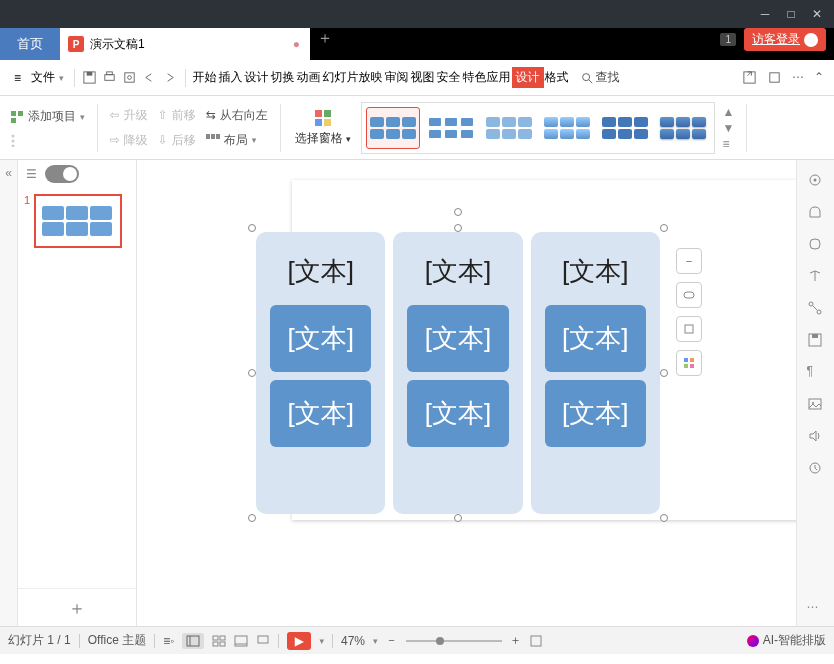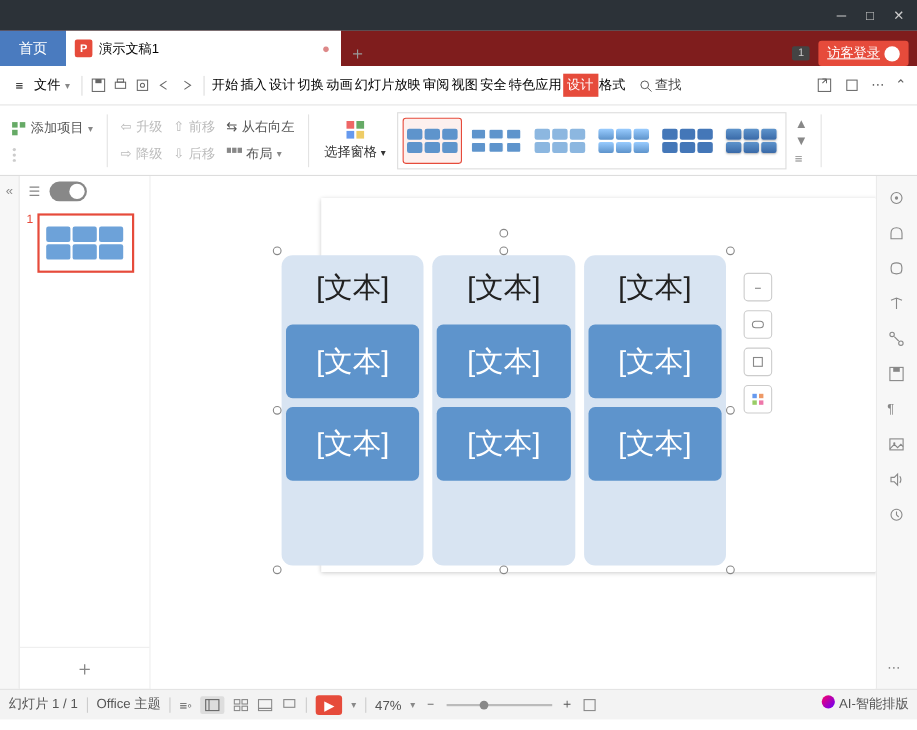--- a/index.html
+++ b/index.html
@@ -1,20 +1,20 @@
 <!DOCTYPE html>
 <html><head>
 <meta charset="utf-8">
 <style>
 *{margin:0;padding:0;box-sizing:border-box;font-family:"Microsoft YaHei",sans-serif;font-size:12px;}
 body{width:834px;height:664px;background:#fff;overflow:hidden;position:relative;}
 .titlebar{height:28px;background:#2c3238;display:flex;align-items:center;justify-content:space-between;padding:0 4px;}
 .titlebar .spacer{flex:1;}
 .titlebar .wbtn{width:26px;height:20px;display:flex;align-items:center;justify-content:center;color:#ccc;cursor:pointer;}
-.tabbar{height:32px;background:#7f1d1d;display:flex;align-items:flex-end;}
+.tabbar{height:32px;background:#000000;display:flex;align-items:flex-start;}
 .tab-home{width:60px;height:32px;background:#4a7bbf;color:#fff;display:flex;align-items:center;justify-content:center;font-size:13px;}
 .tab-doc{height:32px;background:#fff;display:flex;align-items:center;padding:0 12px 0 8px;gap:6px;position:relative;width:250px;}
 .tab-doc .ico{width:16px;height:16px;background:#e64b3b;color:#fff;display:flex;align-items:center;justify-content:center;font-weight:bold;font-size:10px;border-radius:2px;}
 .tab-doc .close{position:absolute;right:10px;color:#d88;}
 .tab-add{width:30px;color:#999;display:flex;align-items:center;justify-content:center;font-size:16px;}
 .tabbar .right{margin-left:auto;display:flex;align-items:center;gap:8px;padding-right:8px;}
 .badge{background:#444;color:#ccc;padding:1px 5px;border-radius:2px;font-size:10px;}
 .login{background:#e64b3b;color:#fff;padding:3px 8px;border-radius:3px;display:flex;align-items:center;gap:4px;font-size:11px;text-decoration:underline;}
 .login .av{width:14px;height:14px;background:#fff;border-radius:50%;}
 .menubar{height:36px;background:#fff;border-bottom:1px solid #ddd;display:flex;align-items:center;padding:0 10px;gap:2px;}
@@ -47,38 +47,38 @@
 .thumb-num{color:#e64b3b;font-size:11px;}
 .thumb{width:88px;height:54px;border:2px solid #e64b3b;background:#fff;display:flex;align-items:center;justify-content:center;}
 .thumb .mini{display:flex;flex-wrap:wrap;gap:2px;width:72px;}
 .thumb .mini div{width:22px;height:14px;background:#6da2d9;border-radius:2px;}
 .thumbs .add{margin-top:auto;height:38px;display:flex;align-items:center;justify-content:center;color:#888;font-size:18px;border-top:1px solid #eee;}
 .canvas{flex:1;background:#fff;position:relative;display:flex;flex-direction:column;}
 .stage{flex:1;position:relative;overflow:hidden;background:#fff;}
 .slide{position:absolute;left:155px;top:20px;width:540px;height:340px;background:#fff;box-shadow:0 1px 4px rgba(0,0,0,.2);}
 .sel-frame{position:absolute;left:252px;top:228px;width:412px;height:290px;}
 .smart{position:absolute;left:0;top:0;width:100%;height:100%;display:flex;gap:8px;padding:4px;}
-.col{flex:1;background:#d8e4f2;border-radius:10px;display:flex;flex-direction:column;gap:8px;padding:4px;}
+.col{flex:1;background:#d8e4f2;border-radius:10px;display:flex;flex-direction:column;gap:8px;padding:14px;}
 .cell-t{color:#222;font-size:26px;text-align:center;padding:8px 0;}
 .cell-b{background:#5e94cc;color:#fff;font-size:26px;text-align:center;padding:16px 0;border-radius:6px;}
 .handle{position:absolute;width:8px;height:8px;background:#fff;border:1px solid #888;border-radius:50%;}
 .h-tl{left:-4px;top:-4px;}.h-tr{right:-4px;top:-4px;}.h-bl{left:-4px;bottom:-4px;}.h-br{right:-4px;bottom:-4px;}
 .h-t{left:calc(50% - 4px);top:-4px;}.h-b{left:calc(50% - 4px);bottom:-4px;}.h-l{left:-4px;top:calc(50% - 4px);}.h-r{right:-4px;top:calc(50% - 4px);}
 .rot{position:absolute;left:calc(50% - 4px);top:-20px;width:8px;height:8px;border:1px solid #888;border-radius:50%;background:#fff;}
 .float-tools{position:absolute;left:676px;top:248px;display:flex;flex-direction:column;gap:8px;}
 .float-tools .fb{width:26px;height:26px;background:#fff;border:1px solid #ccc;border-radius:4px;display:flex;align-items:center;justify-content:center;color:#666;}
 .rside{width:38px;background:#f7f7f7;border-left:1px solid #e5e5e5;display:flex;flex-direction:column;align-items:center;gap:14px;padding-top:12px;color:#888;}
 .rside .ic{width:18px;height:18px;cursor:pointer;}
 .notes{height:30px;border-top:1px solid #ddd;display:flex;align-items:center;padding:0 10px;color:#888;gap:6px;margin-left:0;}
 .statusbar{height:28px;background:#f3f3f3;border-top:1px solid #ddd;display:flex;align-items:center;padding:0 8px;gap:8px;color:#555;font-size:11px;}
 .statusbar .ssep{width:1px;height:14px;background:#ccc;}
 .statusbar .play{width:24px;height:18px;background:#e64b3b;border-radius:3px;display:flex;align-items:center;justify-content:center;color:#fff;}
 .statusbar .zoomline{width:96px;height:2px;background:#bbb;position:relative;}
 .statusbar .zoomline::after{content:"";position:absolute;left:30px;top:-3px;width:8px;height:8px;background:#888;border-radius:50%;}
-.statusbar .ai{margin-left:auto;display:flex;gap:4px;}
+.statusbar .ai{margin-left:auto;display:flex;align-items:center;gap:4px;}
 .statusbar .ai .orb{width:12px;height:12px;background:linear-gradient(135deg,#f06,#60f);border-radius:50%;}
 svg{display:block;}
 </style>
 </head>
 <body>
 
 <div class="titlebar">
   <div class="spacer"></div>
   <div class="wbtn">─</div>
   <div class="wbtn">□</div>

